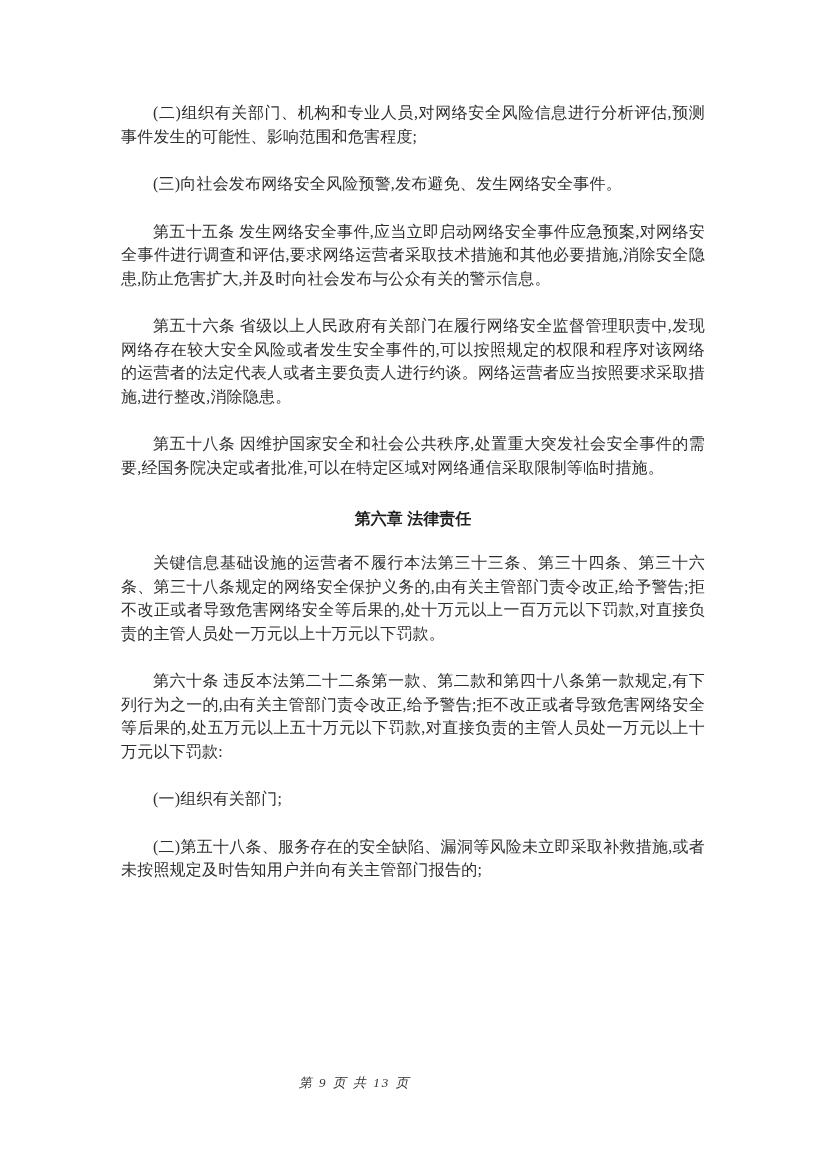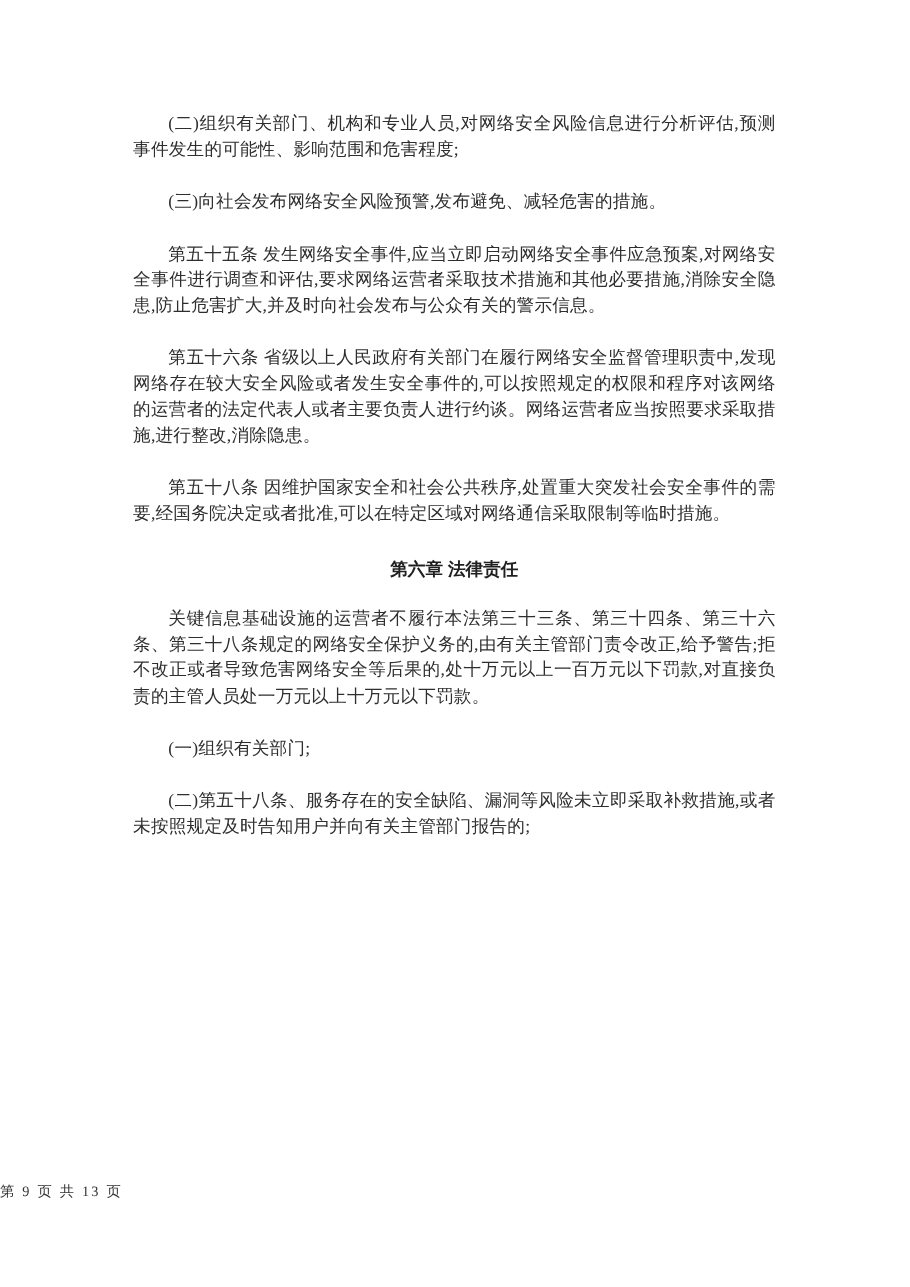--- a/index.html
+++ b/index.html
@@ -38,43 +38,45 @@
     line-height: 32px;
     text-align: center;
     text-indent: 0;
     color: #1f1f1f;
   }
   .footer {
     position: absolute;
     left: 0;
     right: 0;
     top: 1074px;
-    text-align: left;
+    text-align: center;
     font-size: 13px;
     line-height: 18px;
     color: #333333;
     letter-spacing: 2px;
+    font-style: italic;
   }
 </style>
 </head>
 <body>
 
 <div class="page">
 
   <div class="content">
 
     <p class="para">(二)组织有关部门、机构和专业人员,对网络安全风险信息进行分析评估,预测事件发生的可能性、影响范围和危害程度;</p>
-    <p class="para">(三)向社会发布网络安全风险预警,发布避免、减轻危害的措施。</p>
+    <p class="para">(三)向社会发布网络安全风险预警,发布避免、发生网络安全事件。</p>
     <p class="para">第五十五条 发生网络安全事件,应当立即启动网络安全事件应急预案,对网络安全事件进行调查和评估,要求网络运营者采取技术措施和其他必要措施,消除安全隐患,防止危害扩大,并及时向社会发布与公众有关的警示信息。</p>
     <p class="para">第五十六条 省级以上人民政府有关部门在履行网络安全监督管理职责中,发现网络存在较大安全风险或者发生安全事件的,可以按照规定的权限和程序对该网络的运营者的法定代表人或者主要负责人进行约谈。网络运营者应当按照要求采取措施,进行整改,消除隐患。</p>
     <p class="para">第五十八条 因维护国家安全和社会公共秩序,处置重大突发社会安全事件的需要,经国务院决定或者批准,可以在特定区域对网络通信采取限制等临时措施。</p>
 
     <h2 class="chapter-heading">第六章 法律责任</h2>
 
     <p class="para">关键信息基础设施的运营者不履行本法第三十三条、第三十四条、第三十六条、第三十八条规定的网络安全保护义务的,由有关主管部门责令改正,给予警告;拒不改正或者导致危害网络安全等后果的,处十万元以上一百万元以下罚款,对直接负责的主管人员处一万元以上十万元以下罚款。</p>
+    <p class="para">第六十条 违反本法第二十二条第一款、第二款和第四十八条第一款规定,有下列行为之一的,由有关主管部门责令改正,给予警告;拒不改正或者导致危害网络安全等后果的,处五万元以上五十万元以下罚款,对直接负责的主管人员处一万元以上十万元以下罚款:</p>
     <p class="para">(一)组织有关部门;</p>
     <p class="para">(二)第五十八条、服务存在的安全缺陷、漏洞等风险未立即采取补救措施,或者未按照规定及时告知用户并向有关主管部门报告的;</p>
 
   </div>
 
   <div class="footer">
     <span>第 9 页 共 13 页</span>
   </div>
 
 </div>

